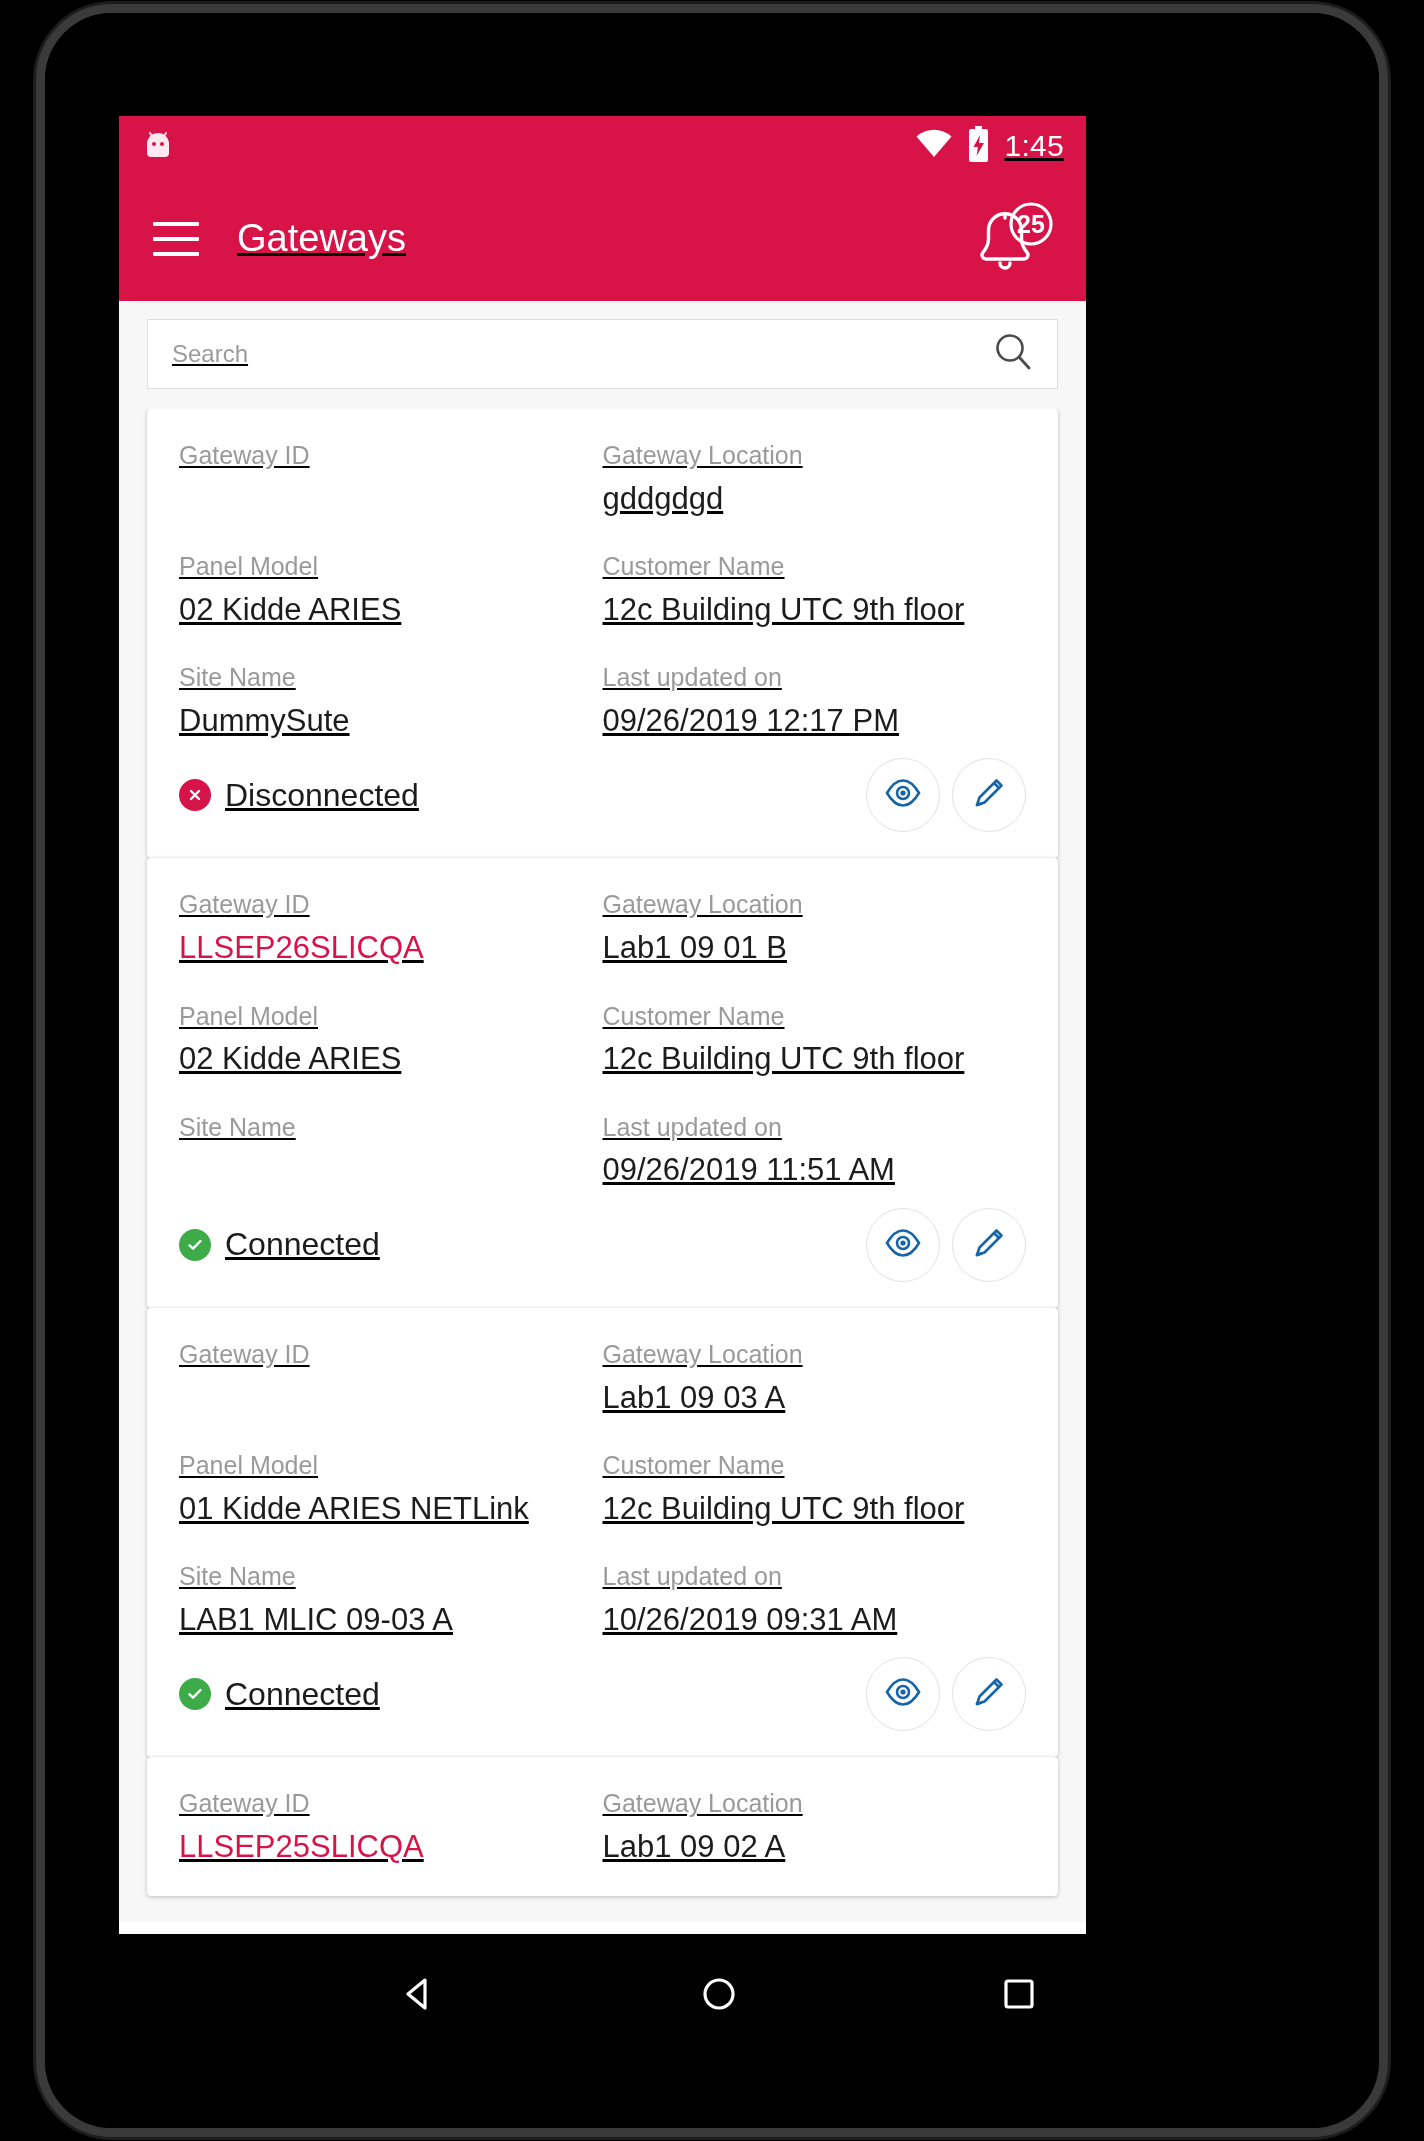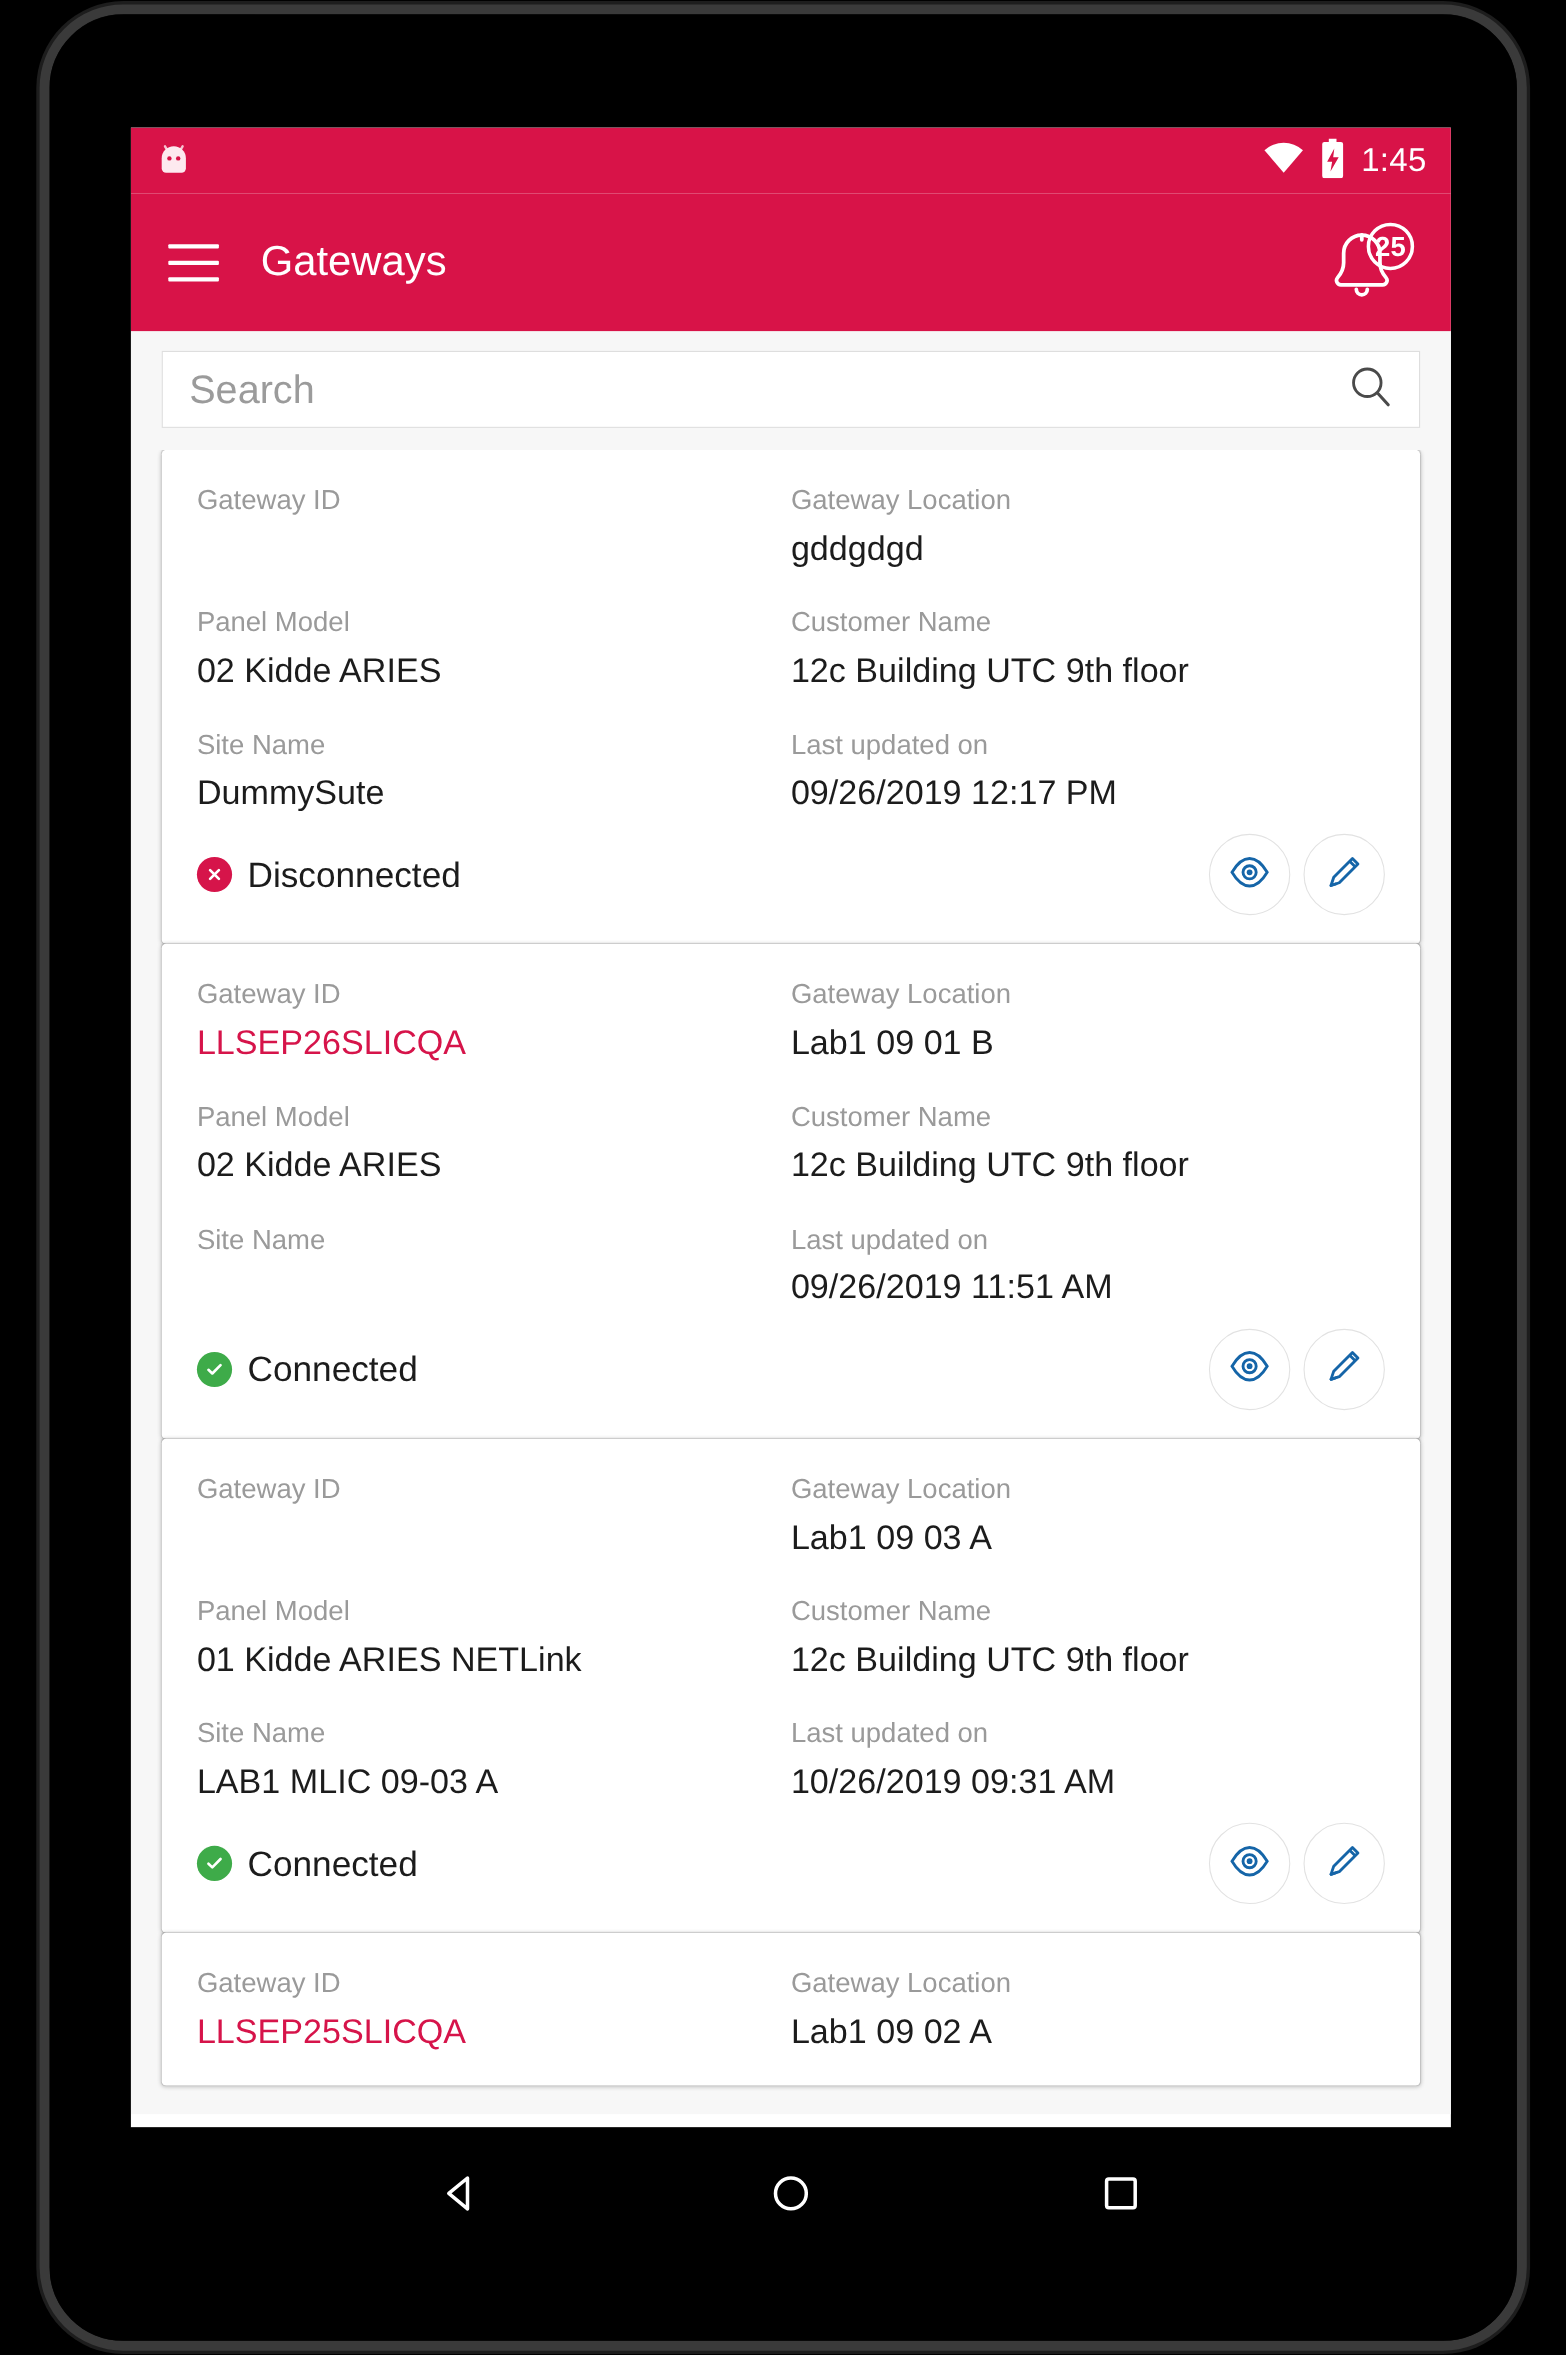--- a/index.html
+++ b/index.html
@@ -25,23 +25,24 @@
     position: absolute;
     left: 0; top: 0;
     width: 100%; height: 100%;
     background: #000;
   }
 
   
   #app-viewport {
     position: absolute;
     left: 74px; top: 103px;
-    width: 1200px; height: 1818px;
+    width: 967px; height: 1818px;
     background: #ffffff;
     overflow: hidden;
+    text-decoration: underline;
   }
 
   
   #status-bar {
     position: relative;
     height: 60px;
     background: #d81348;
     display: flex;
     align-items: center;
     padding: 0 22px 0 24px;
@@ -106,21 +107,21 @@
     background: #ffffff;
     border: 1px solid #dedede;
     display: flex;
     align-items: center;
     padding: 0 22px 0 24px;
   }
   #search-input {
     flex: 1;
     border: none;
     outline: none;
-    font-size: 36px;
+    font-size: 24px;
     color: #2b2b2b;
     background: transparent;
     font-family: "Liberation Sans", sans-serif;
   }
   #search-input::placeholder { color: #9b9b9b; }
 
   
   #gateway-list {
     background: #f7f7f7;
     padding: 0 28px;

